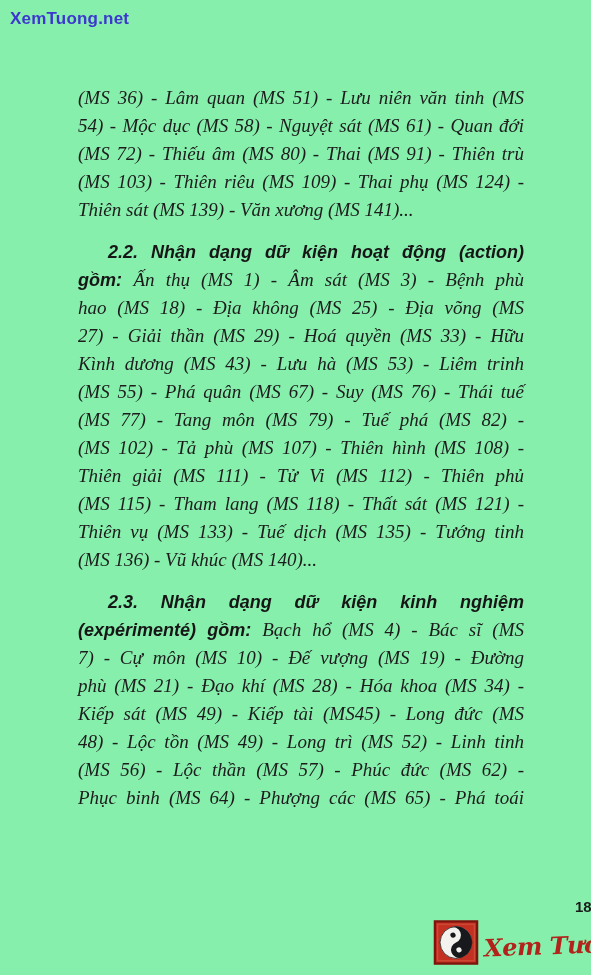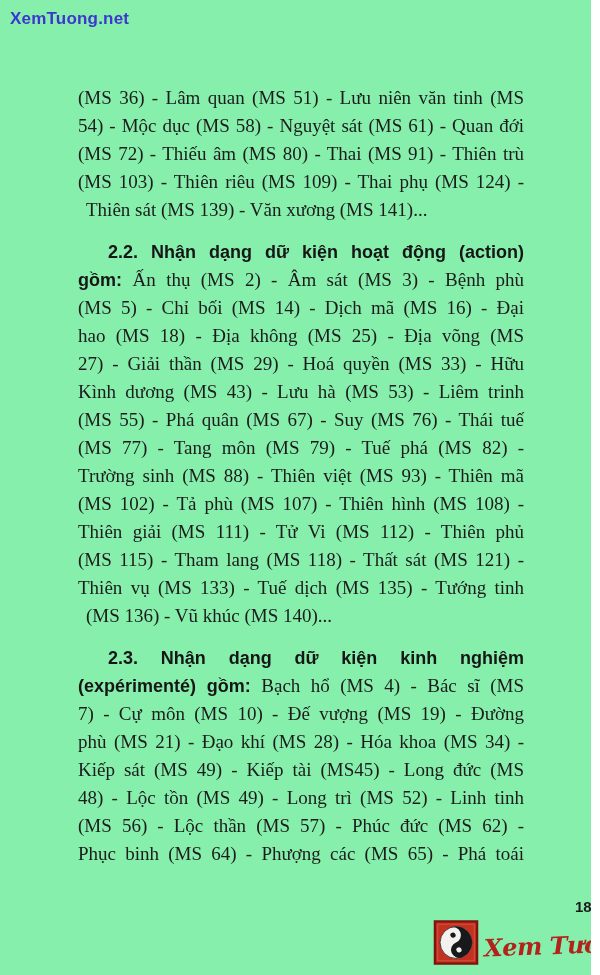--- a/index.html
+++ b/index.html
@@ -27,28 +27,29 @@
     letter-spacing: 0.2px;
   }
   
   #text-column {
     position: absolute;
     left: 78px;
     top: 84px;
     width: 446px;
     font-size: 19px;
     line-height: 28px;
+    font-style: italic;
   }
   .para + .para { margin-top: 14px; }
   .line {
     text-align: justify;
     text-align-last: justify;
     white-space: normal;
   }
-  .line.last { text-align-last: left; margin-left: 8px; }
+  .line.last { text-align-last: left; }
   .line.indent { padding-left: 30px; }
   .seg { font-family: "Liberation Serif", serif; }
   .seg-bold {
     font-family: "Liberation Sans", sans-serif;
     font-weight: 700;
     font-size: 18px;
     color: #161616;
   }
   
   #page-number {
@@ -90,28 +91,26 @@
   <div id="text-column">
       <div class="para">
         <div class="line"><span class="seg">(MS 36) - Lâm quan (MS 51) - Lưu niên văn tinh (MS</span></div>
         <div class="line"><span class="seg">54) - Mộc dục (MS 58) - Nguyệt sát (MS 61) - Quan đới</span></div>
         <div class="line"><span class="seg">(MS 72) - Thiếu âm (MS 80) - Thai (MS 91) - Thiên trù</span></div>
         <div class="line"><span class="seg">(MS 103) - Thiên riêu (MS 109) - Thai phụ (MS 124) -</span></div>
         <div class="line last"><span class="seg">Thiên sát (MS 139) - Văn xương (MS 141)...</span></div>
       </div>
       <div class="para">
         <div class="line indent"><span class="seg-bold">2.2. Nhận dạng dữ kiện hoạt động (action)</span></div>
-        <div class="line"><span class="seg-bold">gồm: </span><span class="seg">Ấn thụ (MS 2) - Âm sát (MS 3) - Bệnh phù</span></div>
-        <div class="line"><span class="seg">(MS 5) - Chỉ bối (MS 14) - Dịch mã (MS 16) - Đại</span></div>
+        <div class="line"><span class="seg-bold">gồm: </span><span class="seg">Ấn thụ (MS 1) - Âm sát (MS 3) - Bệnh phù</span></div>
         <div class="line"><span class="seg">hao (MS 18) - Địa không (MS 25) - Địa võng (MS</span></div>
         <div class="line"><span class="seg">27) - Giải thần (MS 29) - Hoá quyền (MS 33) - Hữu</span></div>
         <div class="line"><span class="seg">Kình dương (MS 43) - Lưu hà (MS 53) - Liêm trinh</span></div>
         <div class="line"><span class="seg">(MS 55) - Phá quân (MS 67) - Suy (MS 76) - Thái tuế</span></div>
         <div class="line"><span class="seg">(MS 77) - Tang môn (MS 79) - Tuế phá (MS 82) -</span></div>
-        <div class="line"><span class="seg">Trường sinh (MS 88) - Thiên việt (MS 93) - Thiên mã</span></div>
         <div class="line"><span class="seg">(MS 102) - Tả phù (MS 107) - Thiên hình (MS 108) -</span></div>
         <div class="line"><span class="seg">Thiên giải (MS 111) - Tử Vi (MS 112) - Thiên phủ</span></div>
         <div class="line"><span class="seg">(MS 115) - Tham lang (MS 118) - Thất sát (MS 121) -</span></div>
         <div class="line"><span class="seg">Thiên vụ (MS 133) - Tuế dịch (MS 135) - Tướng tinh</span></div>
         <div class="line last"><span class="seg">(MS 136) - Vũ khúc (MS 140)...</span></div>
       </div>
       <div class="para">
         <div class="line indent"><span class="seg-bold">2.3. Nhận dạng dữ kiện kinh nghiệm</span></div>
         <div class="line"><span class="seg-bold">(expérimenté) gồm: </span><span class="seg">Bạch hổ (MS 4) - Bác sĩ (MS</span></div>
         <div class="line"><span class="seg">7) - Cự môn (MS 10) - Đế vượng (MS 19) - Đường</span></div>

